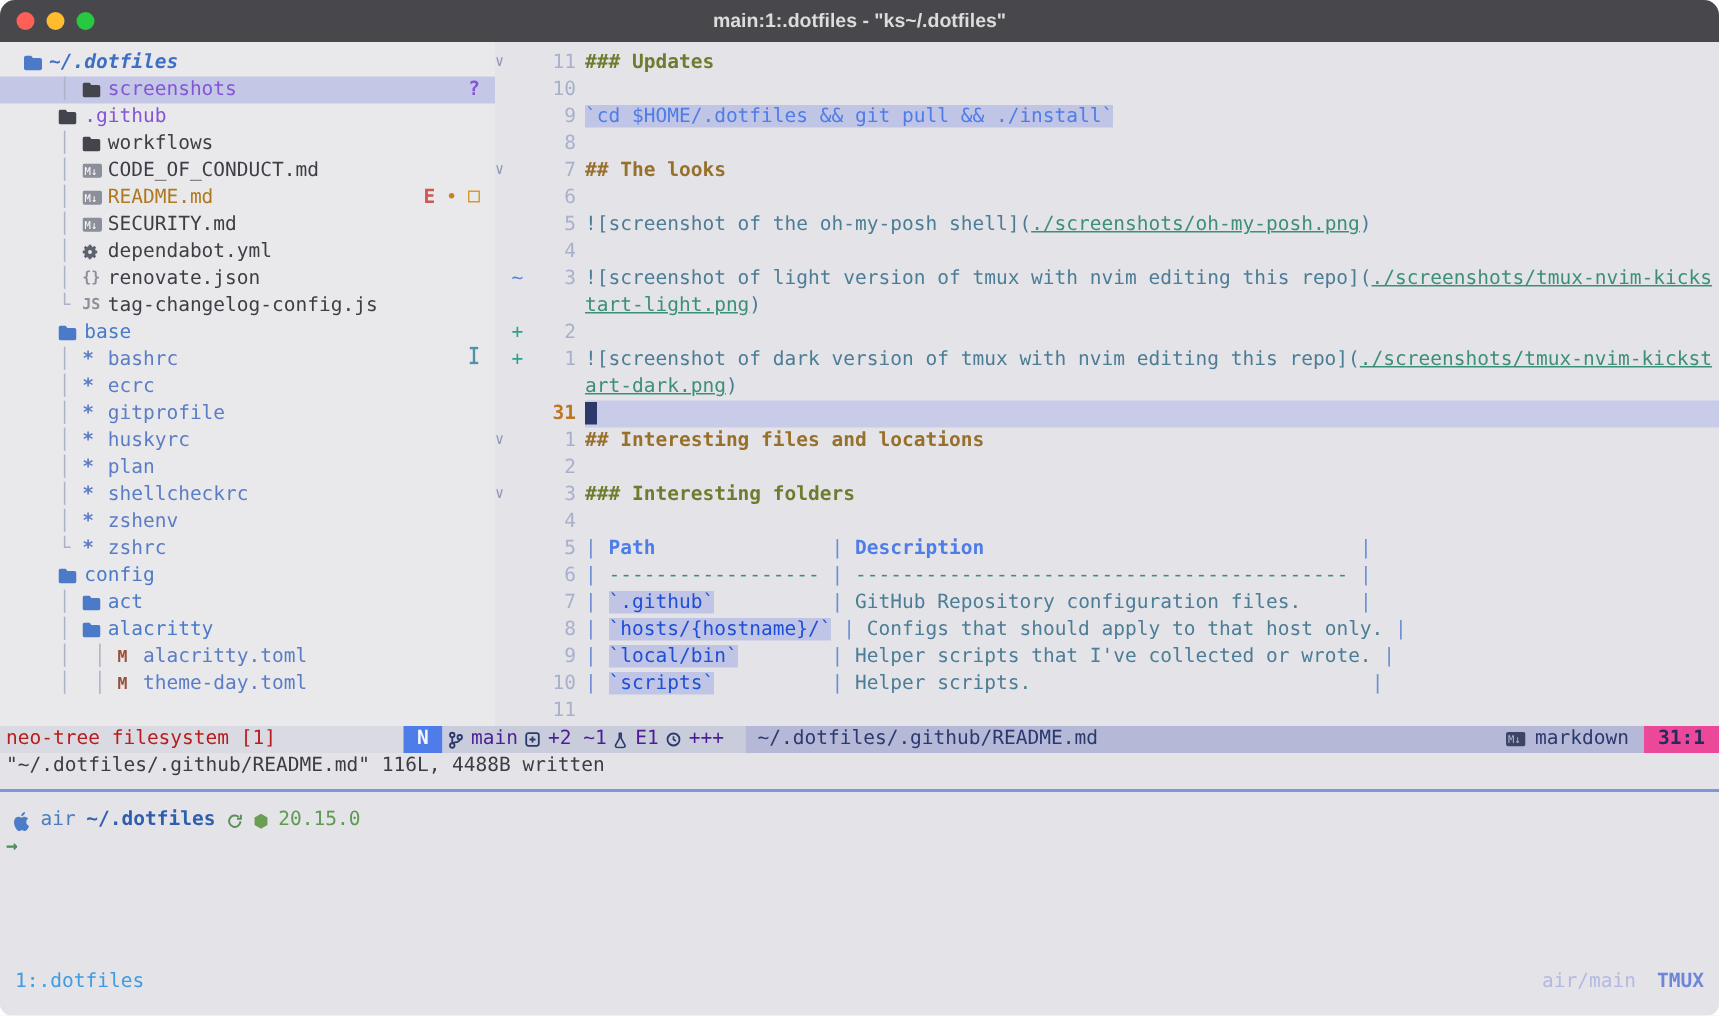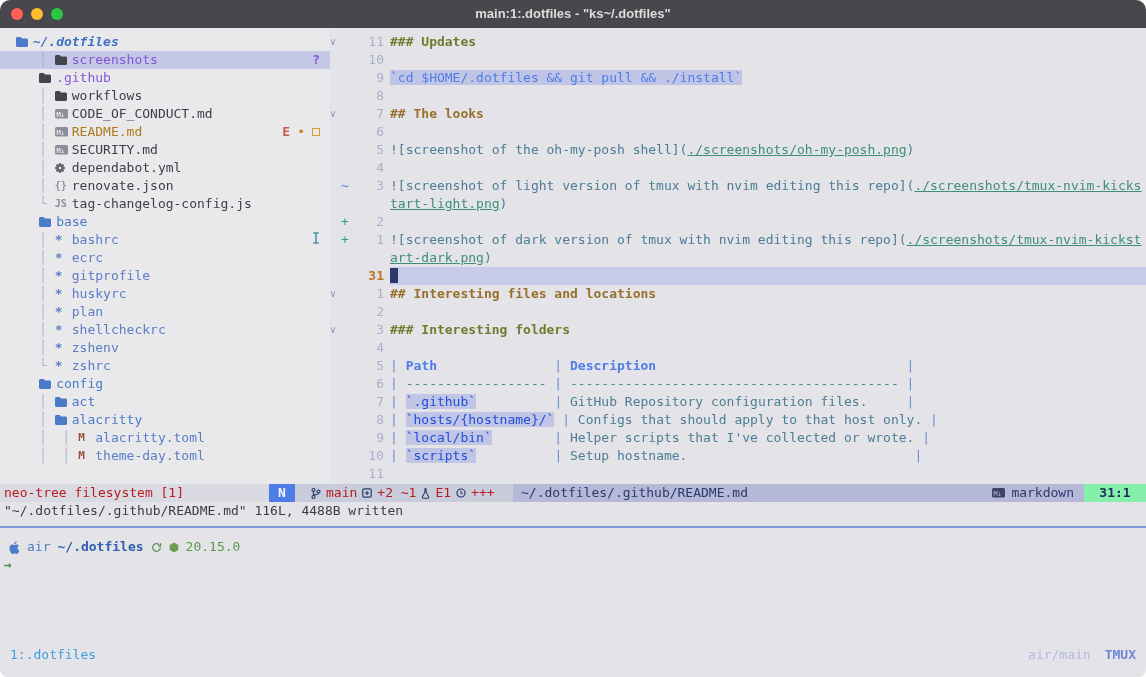--- a/index.html
+++ b/index.html
@@ -56,24 +56,24 @@
   .pipe{color:#6b8fd4;}
   .th{color:#4e7ce8;font-weight:bold;}
   .dash{color:#3d8f78;}
   .code{color:#1d4ed8;background:#c1c5e5;}
   .desc{color:#4c7d96;}
   .plain{color:#4c7d96;}
   
   .statusline{position:absolute;top:456px;left:0;right:0;height:18px;display:flex;align-items:stretch;}
   .sl-neotree{width:269px;flex:none;background:#d9dae2;color:#b91c1c;padding-left:4px;box-sizing:border-box;}
   .sl-mode{width:26px;flex:none;background:#4e7ce8;color:#f4f5fa;font-weight:bold;text-align:center;}
-  .sl-git{flex:none;width:218px;background:#c9ccdb;color:#b91c1c;display:flex;align-items:center;gap:5px;padding-left:16px;box-sizing:border-box;overflow:hidden;white-space:pre;}
+  .sl-git{flex:none;width:202px;background:#c9ccdb;color:#4c1d95;display:flex;align-items:center;gap:5px;padding-left:4px;box-sizing:border-box;overflow:hidden;white-space:pre;}
   .sl-file{flex:1;background:#b5b8d7;color:#2a3a6e;display:flex;align-items:center;padding-left:8px;box-sizing:border-box;overflow:hidden;}
   .sl-ft{margin-left:auto;display:flex;align-items:center;gap:6px;padding-right:10px;}
-  .sl-pos{flex:none;width:62px;background:#86efac;color:#1f2c5c;font-weight:bold;text-align:center;}
+  .sl-pos{flex:none;width:50px;background:#ec4899;color:#1f2c5c;font-weight:bold;text-align:center;}
   .slicon{display:inline-flex;align-items:center;}
   
   .cmdline{position:absolute;top:474px;left:0;right:0;height:18px;color:#3c3c42;padding-left:4px;white-space:pre;}
   
   .pane-divider{position:absolute;top:498px;left:0;right:0;height:2px;background:#8096d8;}
   .shell{position:absolute;top:500px;left:0;right:0;bottom:0;border-radius:13px;}
   .promptline{height:18px;margin-top:10px;padding-left:8px;display:flex;align-items:center;gap:7px;white-space:pre;}
   .sh-host{color:#4a7dc0;}
   .sh-cwd{color:#2e5fae;font-weight:bold;}
   .sh-node{color:#5d9a50;}
@@ -323,21 +323,21 @@
             <span class="enum">9</span>
           </span>
           <span class="etext"><span class="pipe">| </span><span class="code">`local/bin`</span><span class="plain">       </span><span class="pipe"> | </span><span class="desc">Helper scripts that I've collected or wrote.</span><span class="pipe"> |</span></span>
         </div>
         <div class="eline">
           <span class="eg">
             <span class="efold"> </span>
             <span class="esign "> </span>
             <span class="enum">10</span>
           </span>
-          <span class="etext"><span class="pipe">| </span><span class="code">`scripts`</span><span class="plain">         </span><span class="pipe"> | </span><span class="desc">Setup hostname.</span><span class="plain">                            </span><span class="pipe"> |</span></span>
+          <span class="etext"><span class="pipe">| </span><span class="code">`scripts`</span><span class="plain">         </span><span class="pipe"> | </span><span class="desc">Helper scripts.</span><span class="plain">                            </span><span class="pipe"> |</span></span>
         </div>
         <div class="eline">
           <span class="eg">
             <span class="efold"> </span>
             <span class="esign "> </span>
             <span class="enum">11</span>
           </span>
           <span class="etext"></span>
         </div>
       </div>

